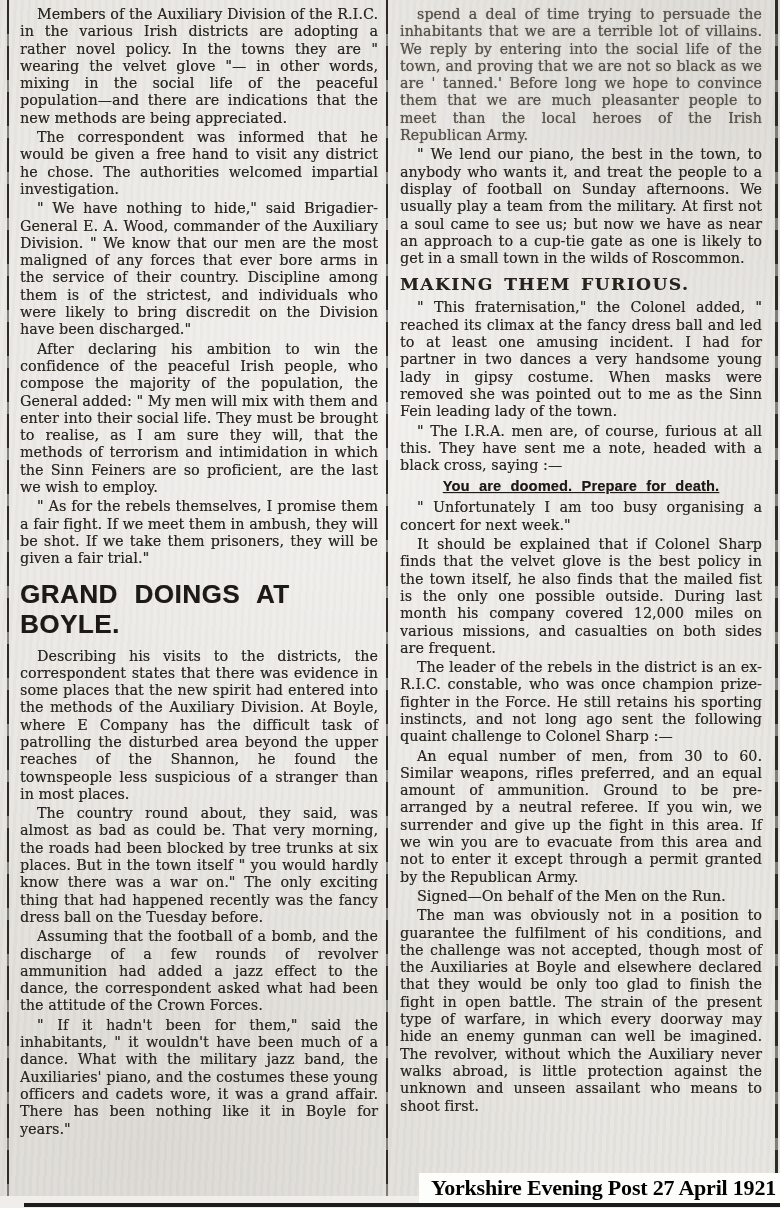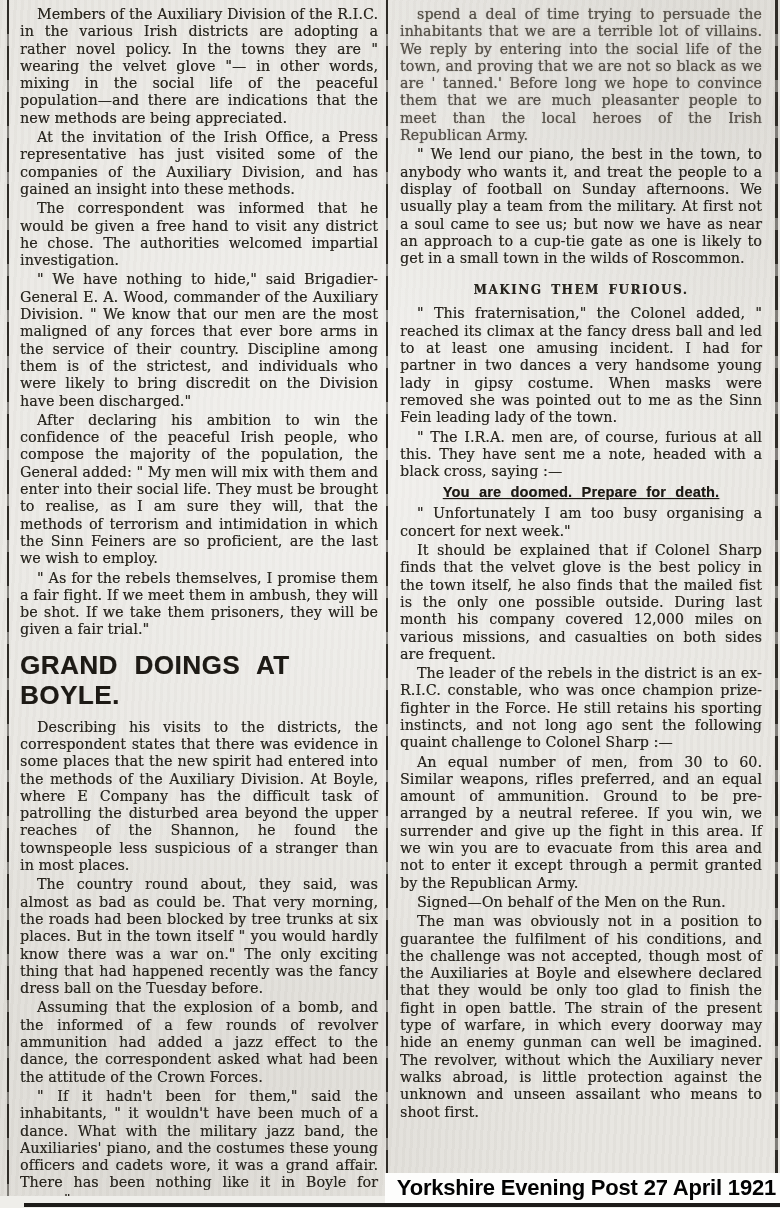--- a/index.html
+++ b/index.html
@@ -40,55 +40,54 @@
     text-shadow:0.4px 0.4px 0.6px rgba(29,26,21,0.5);
   }
   .headline-md{
     font-family:"Liberation Sans", sans-serif;font-weight:bold;
     font-size:23px;line-height:27px;letter-spacing:0.5px;word-spacing:7px;
     text-align:left;margin:13px 0 8px 10px;color:#1d1a15;text-indent:0;
     text-shadow:0.4px 0.4px 0.6px rgba(29,26,21,0.5);
   }
   .headline-sm{
     font-family:"DejaVu Serif", serif;font-weight:bold;
-    font-size:12px;line-height:19px;letter-spacing:1.5px;word-spacing:3px;
-    text-align:center;margin:14px 0 5px 0;color:#26231d;text-indent:0;
+    font-size:17px;line-height:19px;letter-spacing:1.5px;word-spacing:3px;
+    text-align:left;margin:8px 0 5px 0;color:#26231d;text-indent:0;
   }
   .threat-line{
     font-family:"Liberation Sans", sans-serif;font-weight:bold;
     font-size:14.5px;line-height:18px;word-spacing:5px;letter-spacing:0.2px;
     text-align:center;margin:3px 0 4px 0;color:#1d1a15;text-indent:0;text-decoration:underline;
   }
   .caption{
     position:absolute;right:0;bottom:5px;background:#fdfdfc;
-    font-family:Liberation Sans, sans-serif;font-weight:bold;
+    font-family:Liberation Serif, serif;font-weight:bold;
     font-size:22px;line-height:26px;letter-spacing:-0.2px;
     color:#020202;padding:2px 4px 2px 12px;text-shadow:none;
   }
 </style>
 </head>
 <body>
 
 <div class="page">
 
   <div class="rule-v rule-left"></div>
   <div class="rule-v rule-mid"></div>
   <div class="rule-v rule-right"></div>
 
   <div class="col col-left">
     <p>Members of the Auxiliary Division of the R.I.C. in the various Irish districts are adopting a rather novel policy. In the towns they are " wearing the velvet glove "— in other words, mixing in the social life of the peaceful population—and there are indications that the new methods are being appreciated.</p>
-    <p>At the invitation of the Irish Office, a Press representative has just visited some of the companies of the Auxiliary Division, and has gained an insight into these methods.</p>
     <p>The correspondent was informed that he would be given a free hand to visit any district he chose. The authorities welcomed impartial investigation.</p>
     <p>" We have nothing to hide," said Brigadier-General E. A. Wood, commander of the Auxiliary Division. " We know that our men are the most maligned of any forces that ever bore arms in the service of their country. Discipline among them is of the strictest, and individuals who were likely to bring discredit on the Division have been discharged."</p>
     <p>After declaring his ambition to win the confidence of the peaceful Irish people, who compose the majority of the population, the General added: " My men will mix with them and enter into their social life. They must be brought to realise, as I am sure they will, that the methods of terrorism and intimidation in which the Sinn Feiners are so proficient, are the last we wish to employ.</p>
     <p>" As for the rebels themselves, I promise them a fair fight. If we meet them in ambush, they will be shot. If we take them prisoners, they will be given a fair trial."</p>
     <h2 class="headline-lg">GRAND DOINGS AT BOYLE.</h2>
     <p>Describing his visits to the districts, the correspondent states that there was evidence in some places that the new spirit had entered into the methods of the Auxiliary Division. At Boyle, where E Company has the difficult task of patrolling the disturbed area beyond the upper reaches of the Shannon, he found the townspeople less suspicious of a stranger than in most places.</p>
     <p>The country round about, they said, was almost as bad as could be. That very morning, the roads had been blocked by tree trunks at six places. But in the town itself " you would hardly know there was a war on." The only exciting thing that had happened recently was the fancy dress ball on the Tuesday before.</p>
-    <p>Assuming that the explosion of a bomb, and the informed of a few rounds of revolver ammunition had added a jazz effect to the dance, the correspondent asked what had been the attitude of the Crown Forces.</p>
+    <p>Assuming that the football of a bomb, and the discharge of a few rounds of revolver ammunition had added a jazz effect to the dance, the correspondent asked what had been the attitude of the Crown Forces.</p>
     <p>" If it hadn't been for them," said the inhabitants, " it wouldn't have been much of a dance. What with the military jazz band, the Auxiliaries' piano, and the costumes these young officers and cadets wore, it was a grand affair. There has been nothing like it in Boyle for years."</p>
 
   </div>
 
   <div class="col col-right">
     <p class="faded">spend a deal of time trying to persuade the inhabitants that we are a terrible lot of villains. We reply by entering into the social life of the town, and proving that we are not so black as we are ' tanned.' Before long we hope to convince them that we are much pleasanter people to meet than the local heroes of the Irish Republican Army.</p>
     <p>" We lend our piano, the best in the town, to anybody who wants it, and treat the people to a display of football on Sunday afternoons. We usually play a team from the military. At first not a soul came to see us; but now we have as near an approach to a cup-tie gate as one is likely to get in a small town in the wilds of Roscommon.</p>
     <h3 class="headline-sm">MAKING THEM FURIOUS.</h3>
     <p>" This fraternisation," the Colonel added, " reached its climax at the fancy dress ball and led to at least one amusing incident. I had for partner in two dances a very handsome young lady in gipsy costume. When masks were removed she was pointed out to me as the Sinn Fein leading lady of the town.</p>
     <p>" The I.R.A. men are, of course, furious at all this. They have sent me a note, headed with a black cross, saying :—</p>

